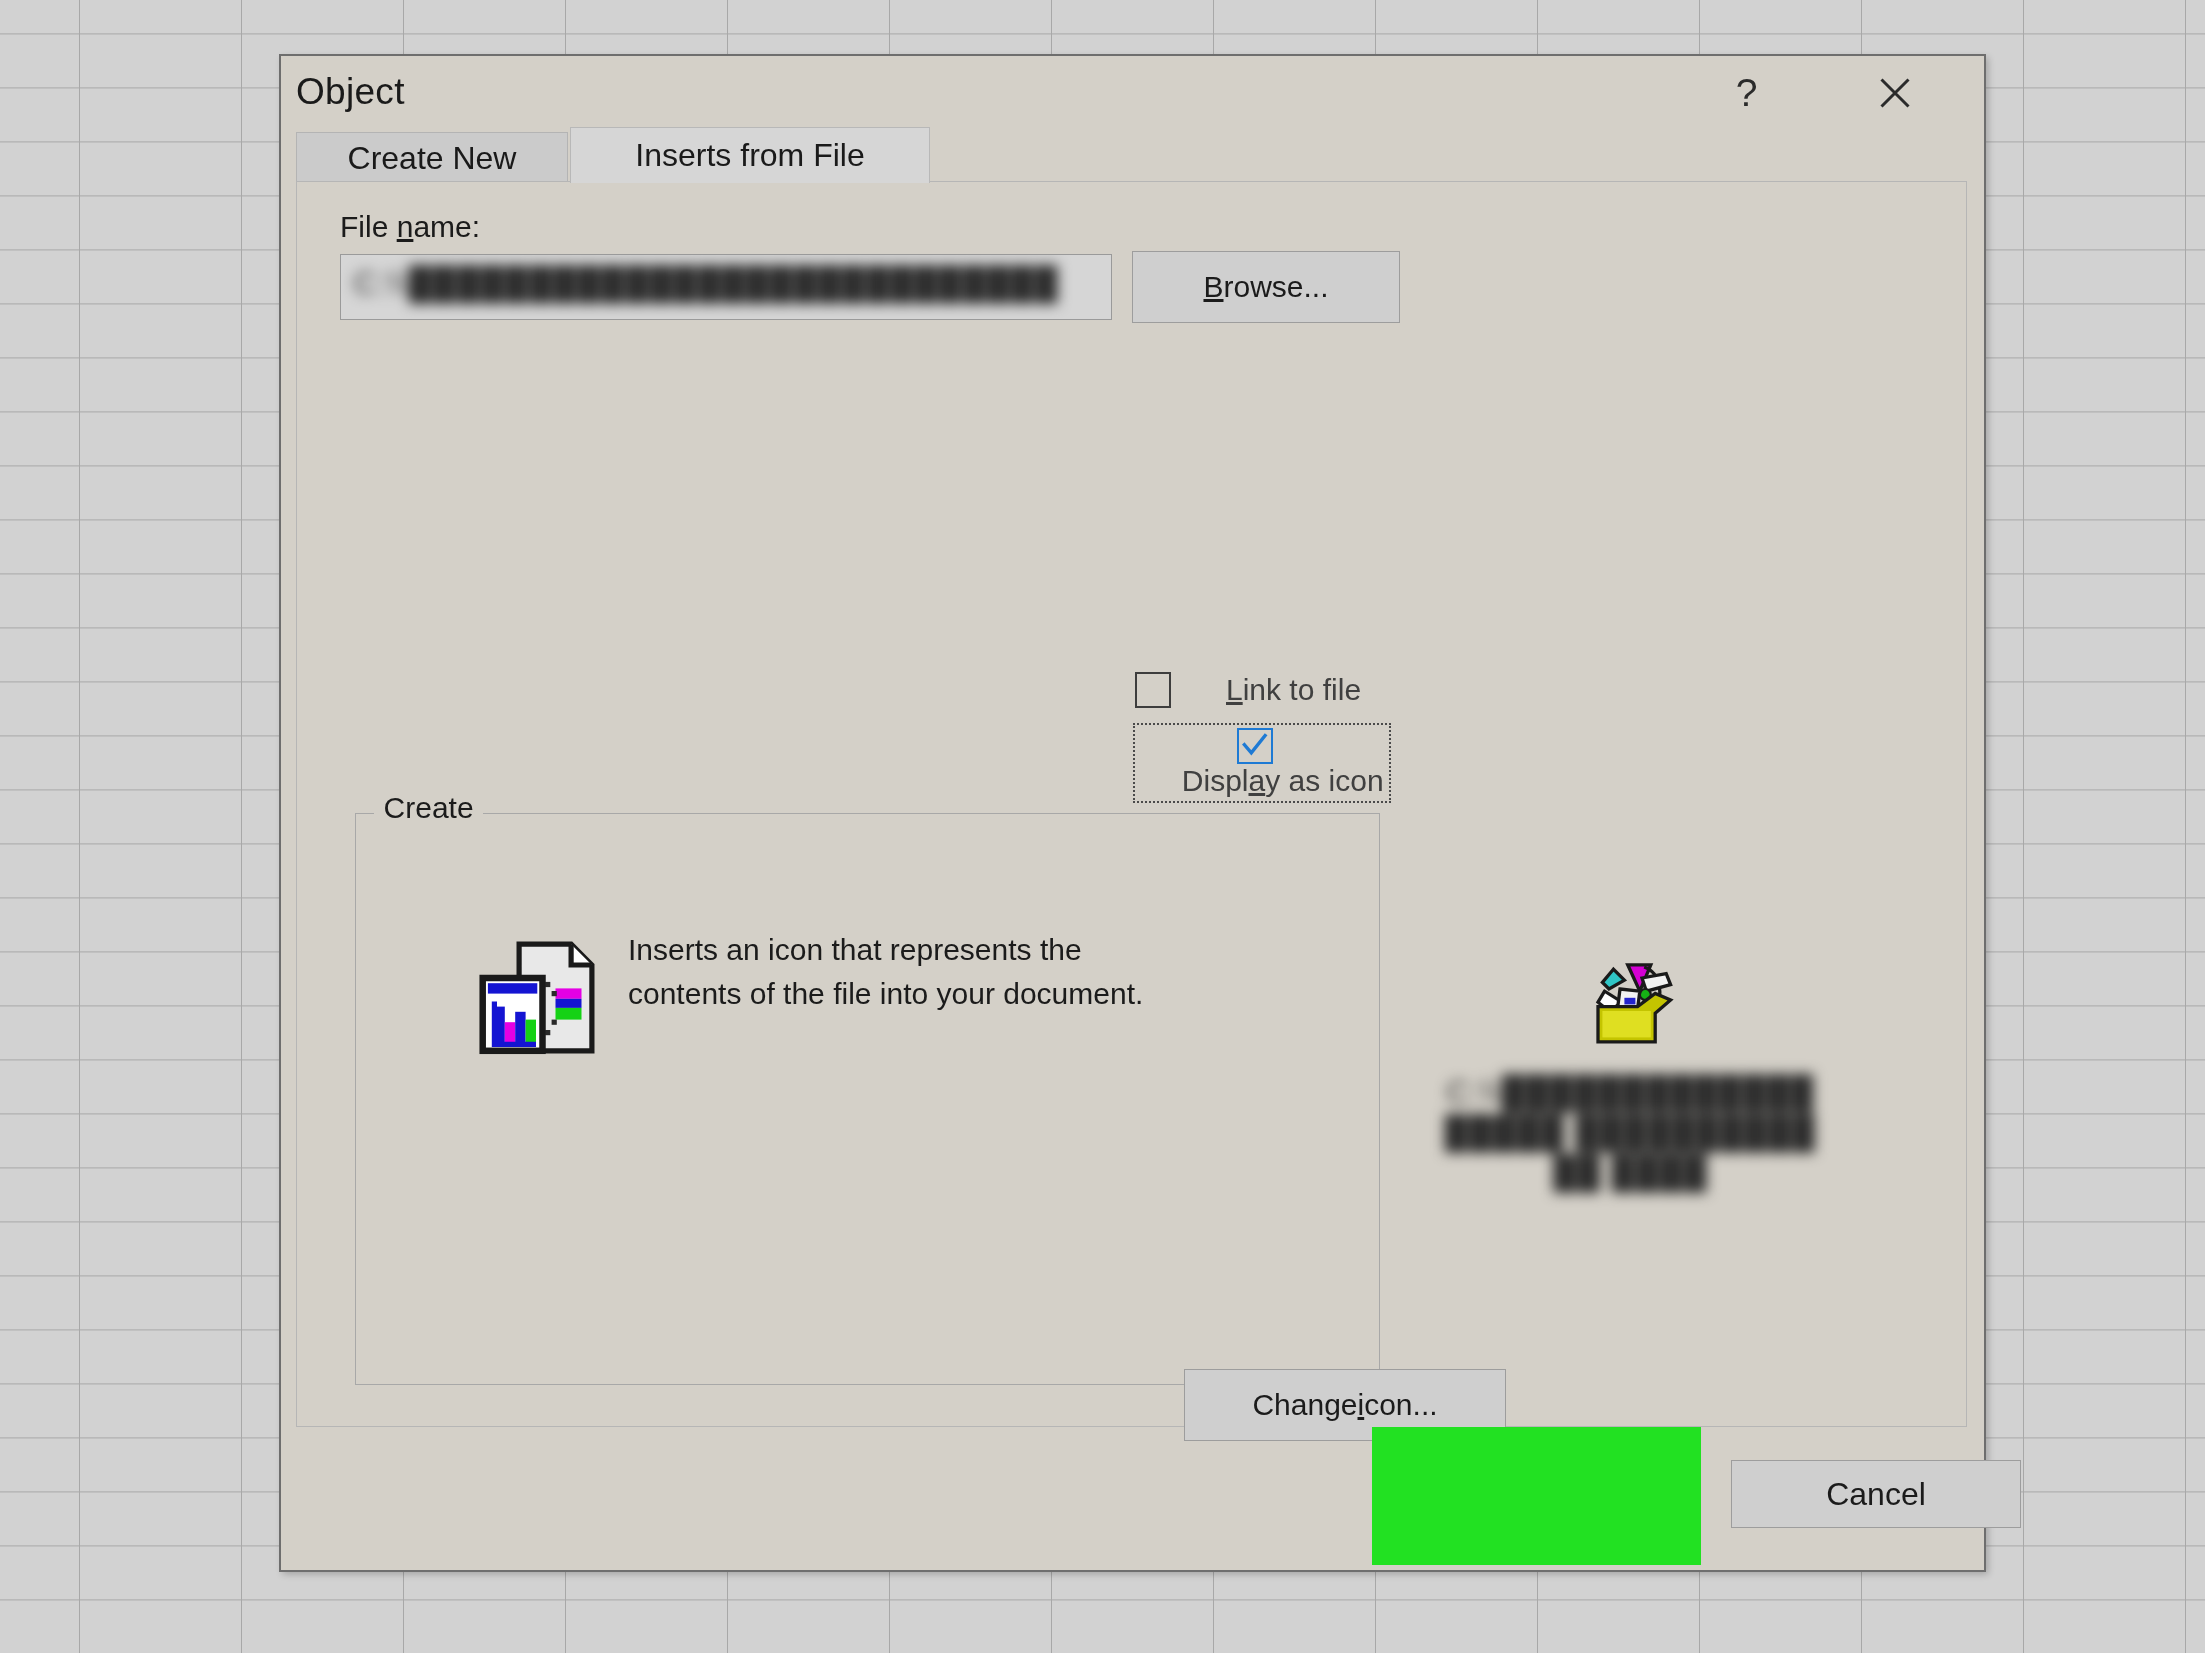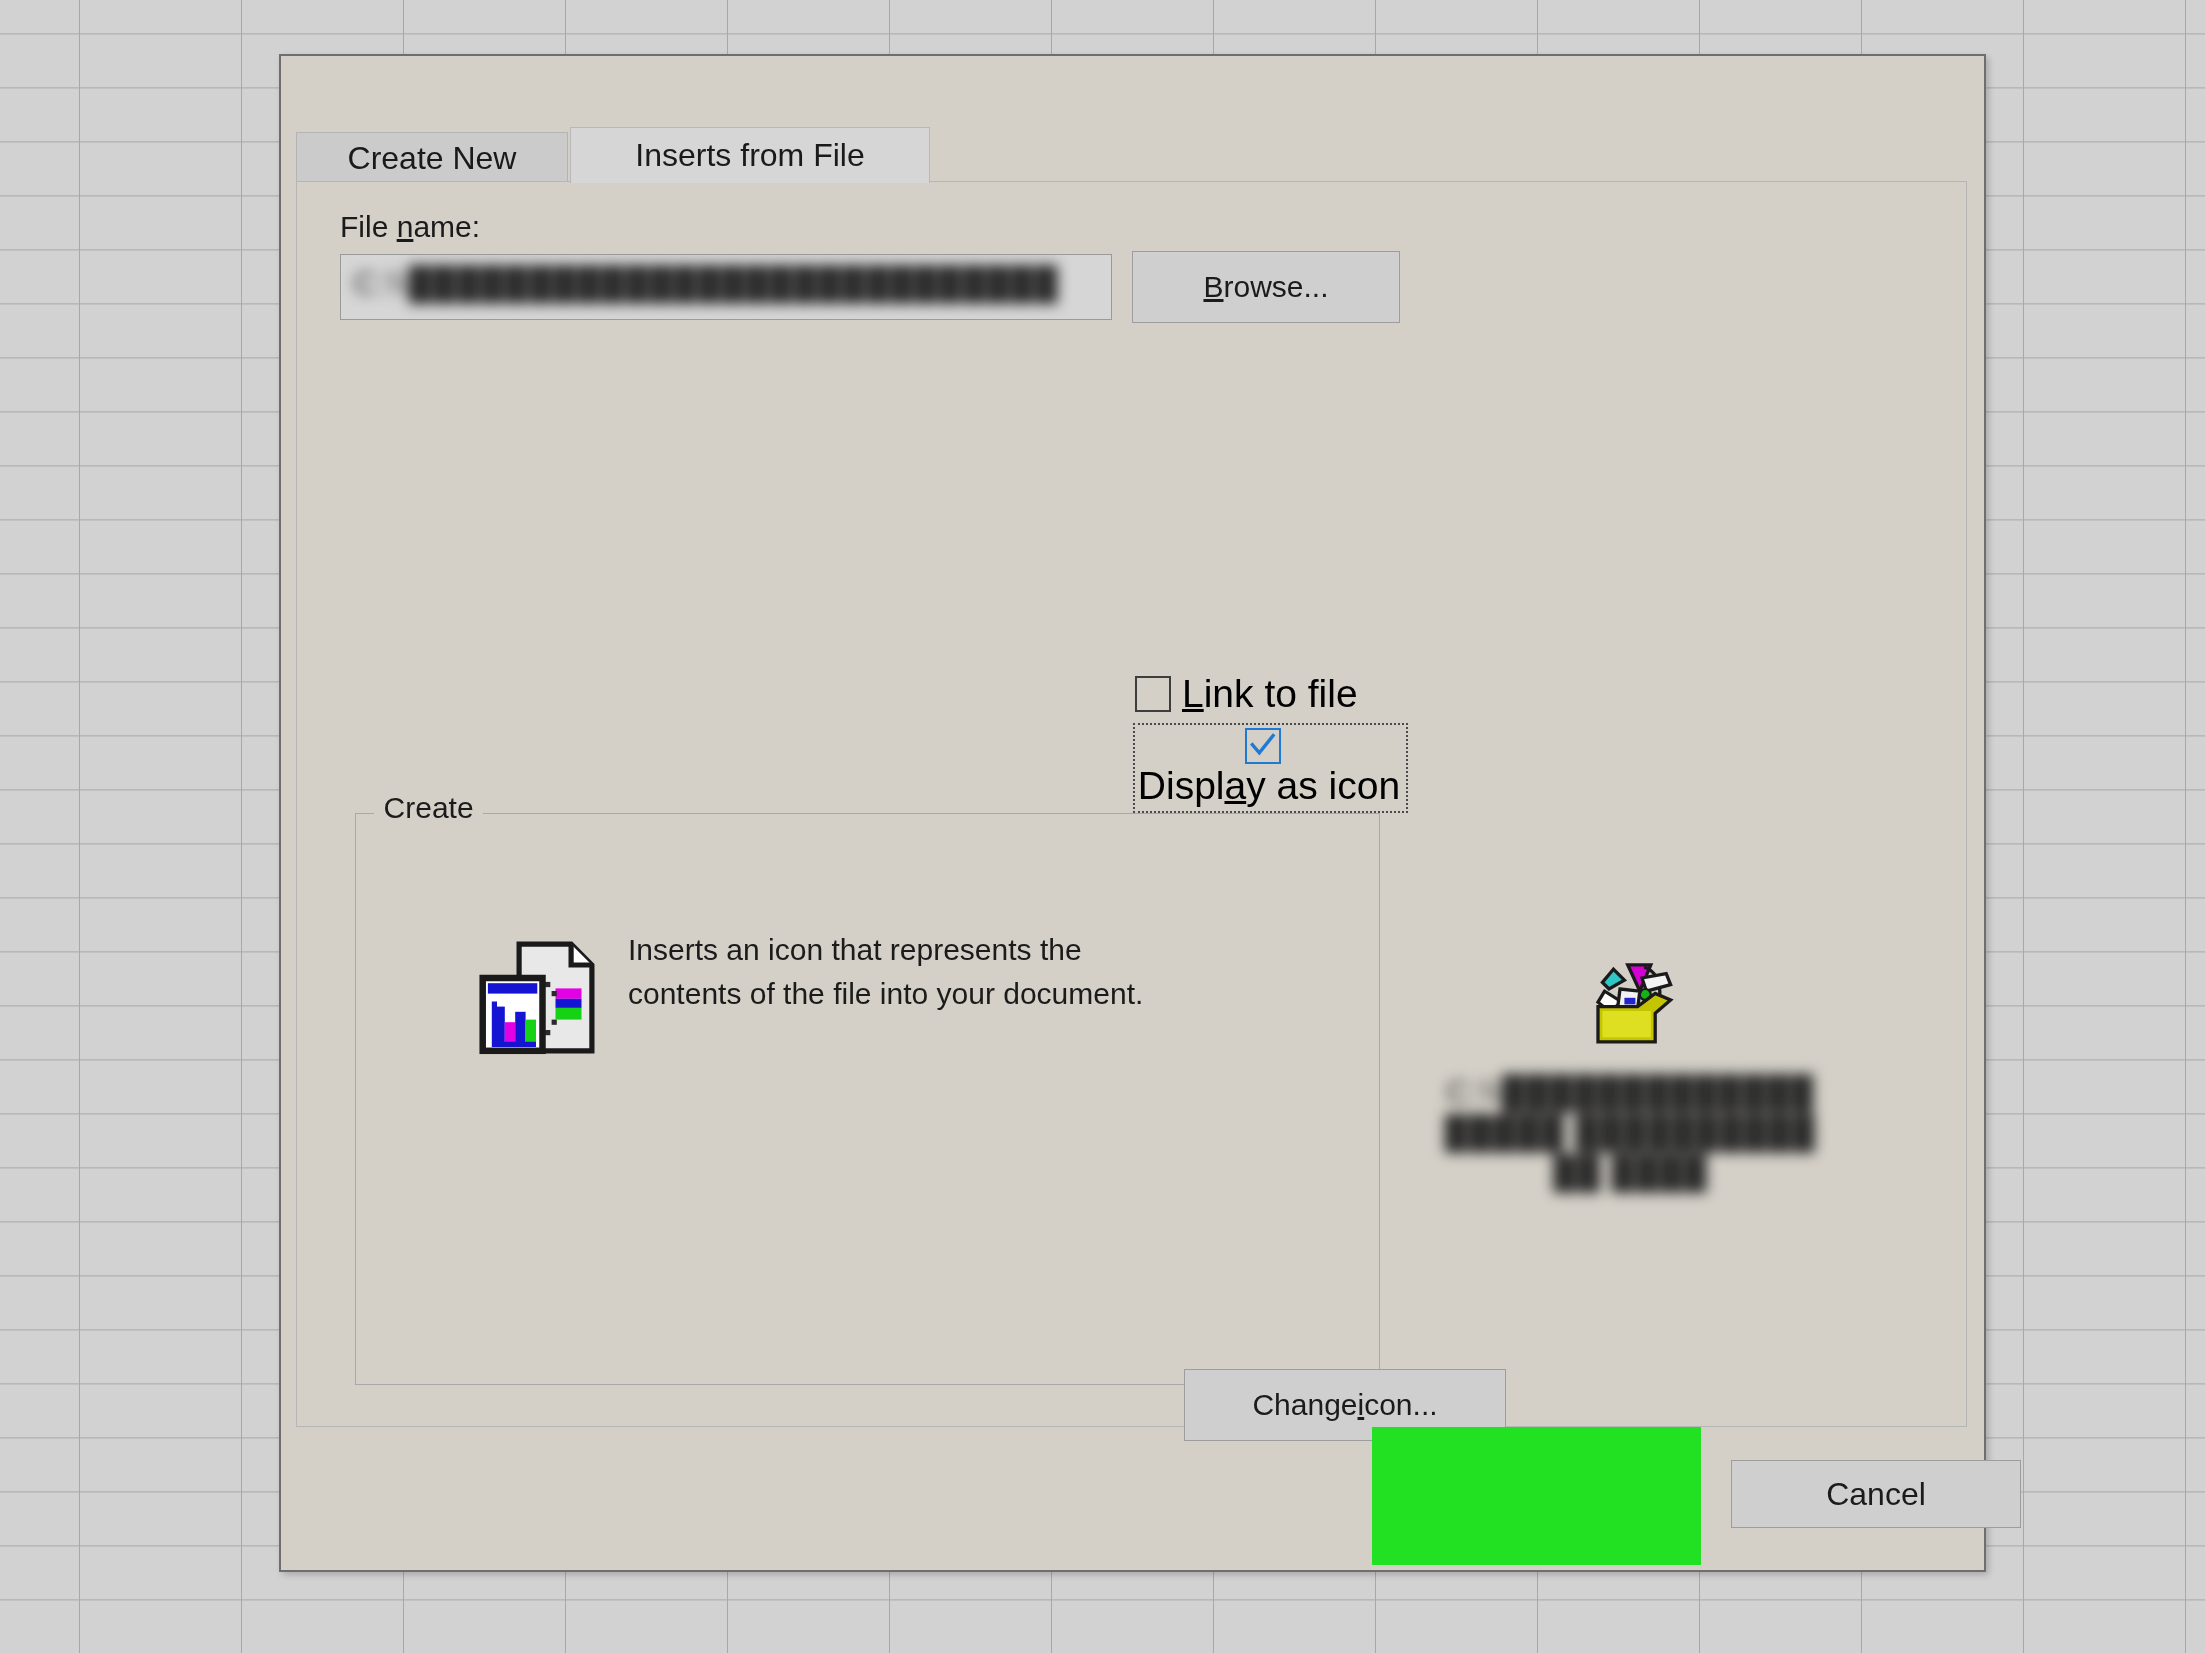--- a/index.html
+++ b/index.html
@@ -121,21 +121,21 @@
   #cb-display{outline:2.1px dotted #4a4a4a;outline-offset:0px;}
   .cb-box{
     width:36px;height:36px;box-sizing:border-box;margin-right:11px;
     background:#d4d0c8;flex:none;
   }
   #cb-link .cb-box{border:2.8px solid #3d3d3d;}
   #cb-display .cb-box{
     border:2.8px solid #1e7ad4;position:relative;
   }
   #cb-display .cb-box svg{position:absolute;left:1.4px;top:1.4px;width:27.5px;height:27.5px;}
-  .cb-label{font-size:39px;color:#000000;white-space:nowrap;}
+  .cb-label{font-size:30px;color:#404040;white-space:nowrap;margin-left:44px;}
 
   
   #result-group{
     position:absolute;left:58px;top:631px;
     width:1025px;height:572px;
     border:1.4px solid #a8a8a8;
     box-sizing:border-box;
   }
   #result-legend{
     position:absolute;left:18px;top:-23.4px;
@@ -193,20 +193,29 @@
     font-size:32px;color:#1b1b1b;cursor:default;
   }
 </style>
 </head>
 <body>
 
 <div id="grid"></div>
 
 <div id="dialog">
 
+  <div id="titlebar">
+    <div id="dialog-title">Object</div>
+    <div class="tb-btn" id="help-btn">?</div>
+    <div class="tb-btn" id="close-btn">
+      <svg viewBox="0 0 24 24" aria-hidden="true">
+          <path d="M3 3 L21 21 M21 3 L3 21" stroke="#2b2b2b" stroke-width="2" fill="none"></path>
+        </svg>
+    </div>
+  </div>
 
   <div id="tabs">
     <div class="tab" id="tab-create-new">Create New</div>
     <div class="tab" id="tab-create-from-file">Inserts from File</div>
   </div>
 
   <div id="panel">
 
     <div class="lbl" id="filename-label">File <span class="ul">n</span>ame:</div>
 

